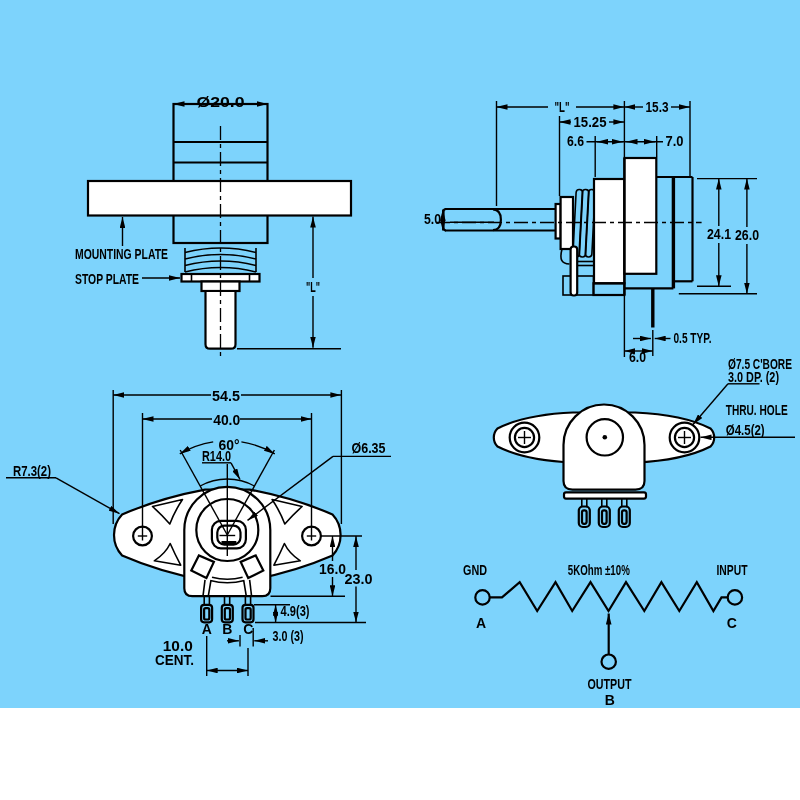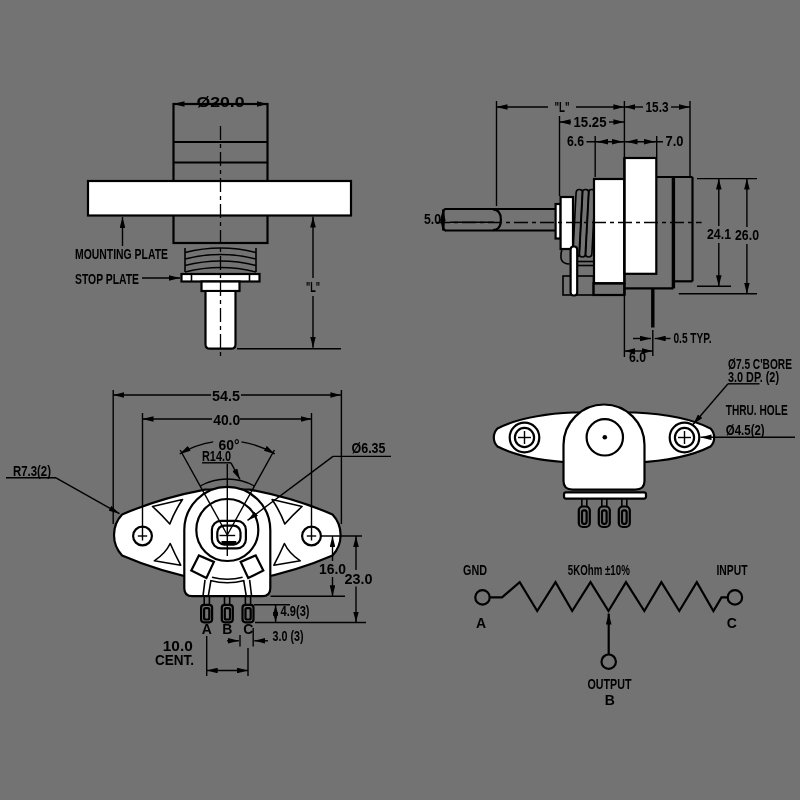--- a/index.html
+++ b/index.html
@@ -1,16 +1,16 @@
 <!DOCTYPE html>
 <html><head>
 <meta charset="utf-8">
 <style>
   html,body{margin:0;padding:0;background:#fff;}
-  .page{width:800px;height:800px;background:#737373;position:relative;overflow:hidden;}
+  .page{width:800px;height:708px;background:#7dd3fc;position:relative;overflow:hidden;}
   svg{display:block;}
   .o{fill:none;stroke:#000;stroke-width:2.2;stroke-linecap:butt;stroke-linejoin:miter;}
   .ow{fill:#fff;stroke:#000;stroke-width:2.2;stroke-linejoin:miter;}
   .o1{fill:none;stroke:#000;stroke-width:1.6;}
   .o3{fill:none;stroke:#000;stroke-width:3.4;}
   .d{fill:none;stroke:#000;stroke-width:1.4;}
   .cl{fill:none;stroke:#000;stroke-width:1.3;stroke-dasharray:14 4 4 4;}
   .t{font-family:"Liberation Sans",sans-serif;font-weight:700;font-size:14px;fill:#000;}
   .tc{text-anchor:middle;}
 </style>

